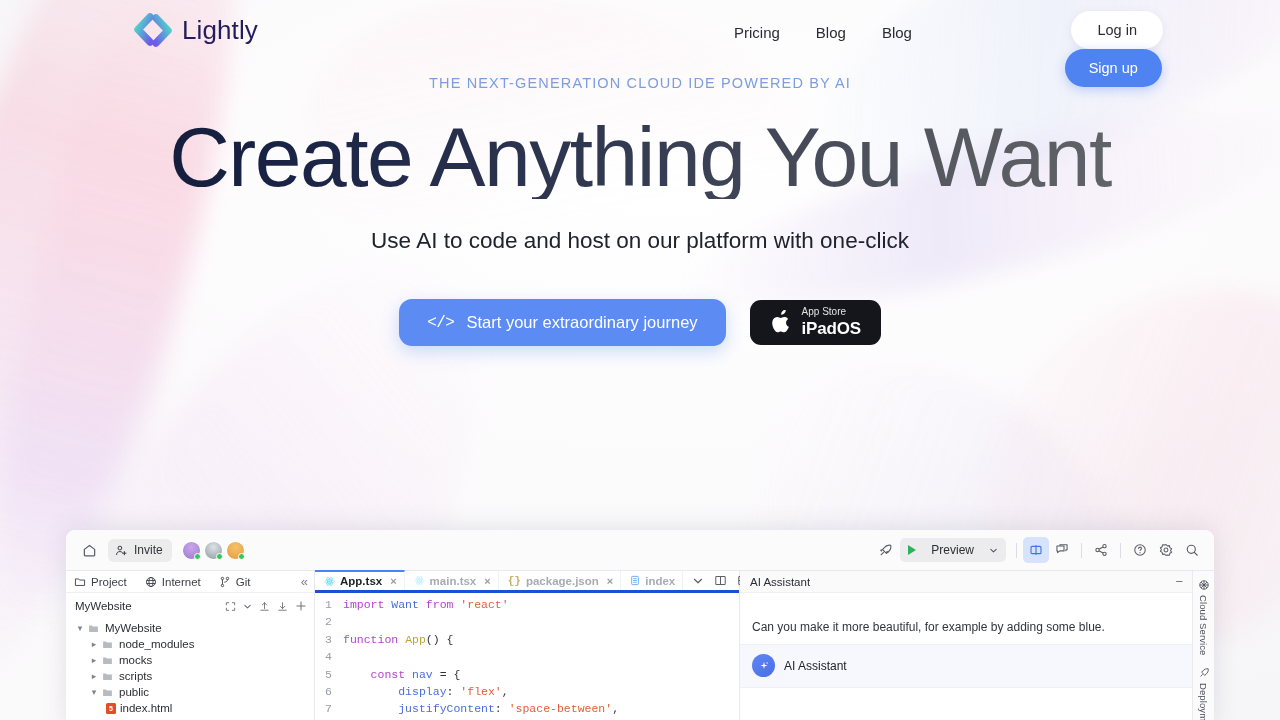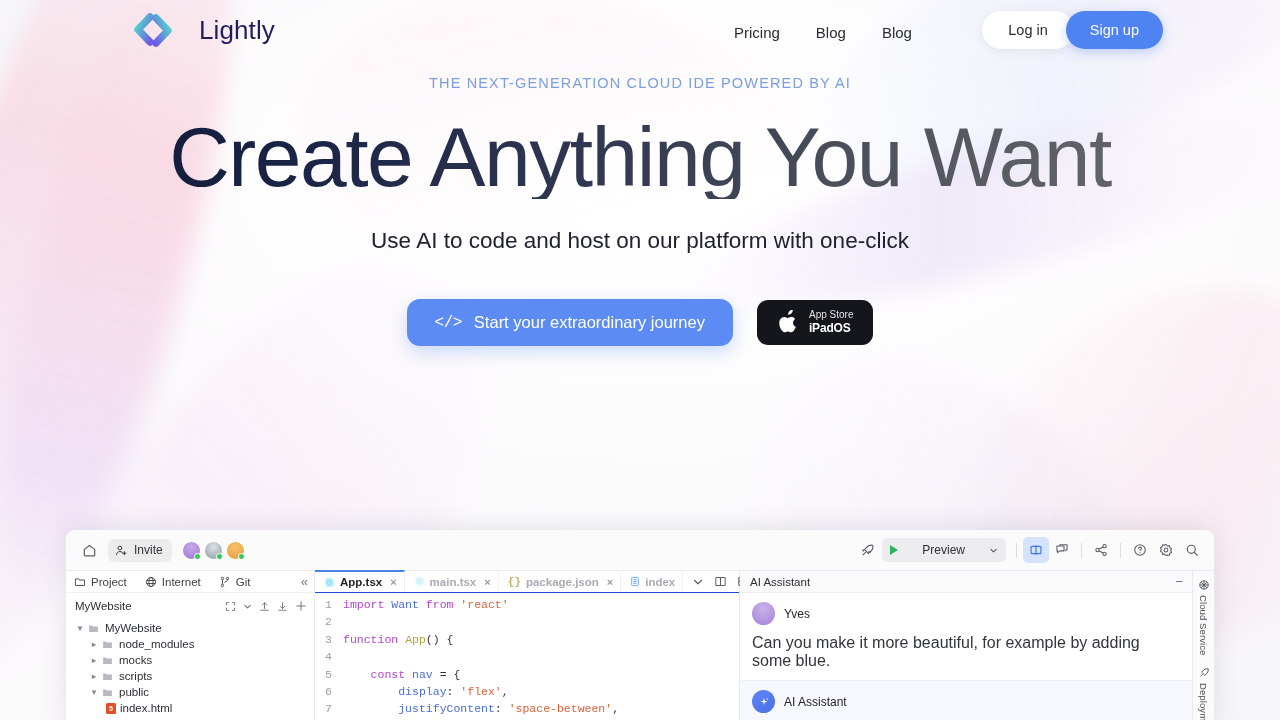--- a/index.html
+++ b/index.html
@@ -42,28 +42,28 @@
         transform: rotate(8deg); border-radius: 50%; }
   .r8 { width: 330px; height: 500px; right: 150px; top: 330px;
         background: linear-gradient(150deg, rgba(255,255,255,0) 0%, rgba(214,200,240,.22) 50%, rgba(255,255,255,0) 100%);
         transform: rotate(-40deg); border-radius: 50%; }
 
   
   .nav {
     position: absolute; top: 0; left: 0; right: 0; height: 60px; z-index: 5;
     display: flex; align-items: center;
   }
-  .brand { position: absolute; left: 128px; top: 10px; display: flex; align-items: center; gap: 21px; }
+  .brand { position: absolute; left: 128px; top: 10px; display: flex; align-items: center; gap: 4px; }
   .brand-mark { width: 50px; height: 40px; flex: none; }
   .brand-name { font-size: 26px; color: #241d5c; letter-spacing: .1px; font-weight: 400; }
 
   .nav-links { position: absolute; left: 716px; top: 18px; display: flex; align-items: center; gap: 0; }
   .nav-link { font-size: 15px; color: #2b2b33; padding: 6px 18px; cursor: pointer; white-space: nowrap; }
 
-  .nav-actions { position: absolute; right: 117px; top: 11px; display: flex; align-items: center; }
+  .nav-actions { position: absolute; right: 117px; top: 11px; display: flex; align-items: center; flex-direction: column; }
   .btn-login {
     background: #ffffff; color: #2b2b33; font-size: 14.5px;
     border: none; border-radius: 22px; padding: 11px 26px; cursor: pointer;
     box-shadow: 0 2px 10px rgba(90,90,130,.10);
     font-family: "Liberation Sans", sans-serif;
   }
   .btn-signup {
     background: #4f83f1; color: #ffffff; font-size: 14.5px;
     border: none; border-radius: 22px; padding: 11px 24px; cursor: pointer;
     margin-left: -8px;
@@ -94,21 +94,21 @@
     font-family: "Liberation Sans", sans-serif;
   }
   .code-glyph { font-family: "Liberation Mono", monospace; font-size: 16px; letter-spacing: -.5px; }
   .btn-appstore {
     display: flex; align-items: center; gap: 11px;
     background: #15161c; color: #fff; border: none; cursor: pointer;
     border-radius: 11px; padding: 0 20px; height: 45px; text-align: left;
     font-family: "Liberation Sans", sans-serif;
   }
   .as-l1 { font-size: 10px; opacity: .88; line-height: 1.25; }
-  .as-l2 { font-size: 12px; font-weight: bold; line-height: 1.15; letter-spacing: -.2px; }
+  .as-l2 { font-size: 17px; font-weight: bold; line-height: 1.15; letter-spacing: -.2px; }
 
   
   .ide {
     position: absolute; left: 66px; top: 530px; width: 1148px; height: 200px; z-index: 6;
     background: #ffffff; border-radius: 9px 9px 0 0;
     box-shadow: 0 -2px 26px rgba(60,70,110,.13);
     overflow: hidden; display: flex; flex-direction: column;
   }
   .ide-topbar {
     height: 41px; flex: none; display: flex; align-items: center;
@@ -122,21 +122,21 @@
     font-family: "Liberation Sans", sans-serif;
   }
   .avatars { display: flex; margin-left: 10px; }
   .av { width: 19px; height: 19px; border-radius: 50%; position: relative; margin-right: 3px; border: 1.5px solid #fff; }
   .av .dot { position: absolute; right: -1px; bottom: -1px; width: 7px; height: 7px; border-radius: 50%; background: #35c759; border: 1.3px solid #fff; }
   .av1 { background: radial-gradient(circle at 50% 30%, #c9a7e8, #9d77d4); }
   .av2 { background: radial-gradient(circle at 50% 30%, #dfe3e6, #8d9aa3); }
   .av3 { background: radial-gradient(circle at 50% 30%, #f7c16a, #e79a3c); }
   .tb-spacer { flex: 1; }
   .preview-btn {
-    display: flex; align-items: center; gap: 24px; background: #ececee;
+    display: flex; align-items: center; gap: 15px; background: #ececee;
     border-radius: 5px; height: 24px; padding: 0 8px; margin: 0 4px 0 2px;
     font-size: 12px; color: #2d2f36; cursor: pointer; border: none;
     font-family: "Liberation Sans", sans-serif;
   }
   .play-tri { width: 0; height: 0; border-left: 8px solid #2bb35c; border-top: 5px solid transparent; border-bottom: 5px solid transparent; }
   .tb-sep { width: 1px; height: 15px; background: #dcdce2; margin: 0 6px; flex: none; }
   .tb-icon.active { background: #d7e3fb; border-radius: 5px; color: #3f76e0; }
 
   .ide-body { flex: 1; display: flex; min-height: 0; }
 
@@ -151,21 +151,21 @@
   .exp-tools span { cursor: pointer; display: flex; }
   .tree { flex: 1; overflow: hidden; padding-top: 1px; font-size: 11.5px; color: #2c2e36; }
   .row { display: flex; align-items: center; height: 16px; padding-left: 8px; cursor: pointer; white-space: nowrap; }
   .chev { width: 12px; display: flex; justify-content: center; color: #83858e; font-size: 9px; flex: none; }
   .fold { width: 15px; display: flex; justify-content: center; flex: none; }
   .rname { margin-left: 4px; }
   .html5 { width: 10px; height: 11px; background: #e44d26; border-radius: 1.5px; color: #fff; font-size: 7px; display: flex; align-items: center; justify-content: center; font-weight: bold; }
 
   
   .editor { flex: 1; min-width: 0; display: flex; flex-direction: column; border-right: 1px solid #e9e9ee; }
-  .tabbar { height: 22px; display: flex; align-items: stretch; border-bottom: 1px solid #1d4ed8; background: #fff; }
+  .tabbar { height: 22px; display: flex; align-items: stretch; border-bottom: 3px solid #1d4ed8; background: #fff; }
   .etab { display: flex; align-items: center; gap: 5px; padding: 0 7px 0 9px; font-size: 11.5px; color: #a9abb4; cursor: pointer; white-space: nowrap; border-right: 1px solid #f1f2f5; font-weight: bold; }
   .etab.active { color: #1e2028; font-weight: bold; border-top: 2px solid #4a84ef; margin-top: -1px; }
   .etab .x { color: #9a9ca5; font-size: 11px; margin-left: 3px; }
   .tab-tools { display: flex; align-items: center; gap: 10px; padding: 0 10px 0 9px; margin-left: auto; color: #5d5f68; }
   .tab-tools span { cursor: pointer; display: flex; }
   .code { flex: 1; overflow: hidden; font-family: "Liberation Mono", monospace; font-size: 11.5px; line-height: 17.4px; padding-top: 3px; background: #fff; }
   .cl { display: flex; }
   .ln { width: 28px; flex: none; text-align: right; padding-right: 11px; color: #9b9da6; }
   .ct { white-space: pre; }
   .k { color: #b544d0; }
@@ -179,21 +179,21 @@
   .ai-head { height: 22px; display: flex; align-items: center; padding: 0 9px 0 10px; font-size: 11.5px; color: #2c2e36; border-bottom: 1px solid #eef0f3; background: #fafafb; }
   .ai-min { margin-left: auto; color: #6c6e77; cursor: pointer; font-size: 13px; line-height: 1; }
   .ai-msgs { flex: 1; overflow: hidden; }
   .msg { padding: 9px 12px 10px 12px; border-bottom: 1px solid #eef0f3; }
   .msg.alt { background: #f6f8fe; }
   .msg-head { display: flex; align-items: center; gap: 9px; }
   .m-av { width: 23px; height: 23px; border-radius: 50%; flex: none; display: flex; align-items: center; justify-content: center; }
   .m-av.user { background: radial-gradient(circle at 50% 28%, #cbb2ea, #a482d8); }
   .m-av.ai { background: linear-gradient(145deg, #5f86f3, #4a6ee8); color: #fff; font-size: 11px; }
   .m-name { font-size: 12px; color: #22242c; }
-  .m-body { font-size: 16px; color: #33353d; margin-top: 9px; }
+  .m-body { font-size: 12px; color: #33353d; margin-top: 18px; }
 
   
   .rail { width: 22px; flex: none; background: #fbfbfc; border-left: 1px solid #e9e9ee; display: flex; flex-direction: column; align-items: center; padding-top: 4px; }
   .rail-item { display: flex; flex-direction: column; align-items: center; gap: 4px; padding: 4px 0 8px 0; color: #4e5059; cursor: pointer; }
   .rail-label { writing-mode: vertical-rl; font-size: 9.5px; letter-spacing: .1px; white-space: nowrap; }
   .rail-sep { width: 14px; height: 1px; background: #e4e4ea; }
 </style>
 </head>
 <body>
 
@@ -574,24 +574,20 @@
       </div>
     </div>
 
     <div class="aipanel">
       <div class="ai-head">
         <span>AI Assistant</span>
         <span class="ai-min">−</span>
       </div>
       <div class="ai-msgs">
         <div class="msg">
-          <div class="msg-head">
-            <span class="m-av user"></span>
-            <span class="m-name">Yves</span>
-          </div>
           <div class="m-body">Can you make it more beautiful, for example by adding some blue.</div>
         </div>
         <div class="msg alt">
           <div class="msg-head">
             <span class="m-av ai">
               <svg width="12" height="12" viewBox="0 0 16 16" fill="#fff">
                   <path d="M8 2.4 9 6.2l3.8 1-3.8 1-1 3.8-1-3.8-3.8-1 3.8-1z"></path>
                   <circle cx="12.2" cy="4" r=".9"></circle>
                 </svg>
             </span>

